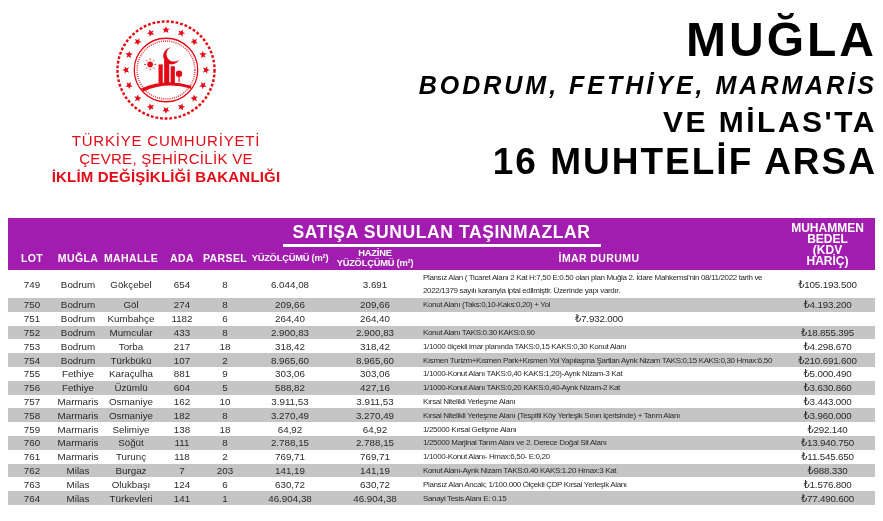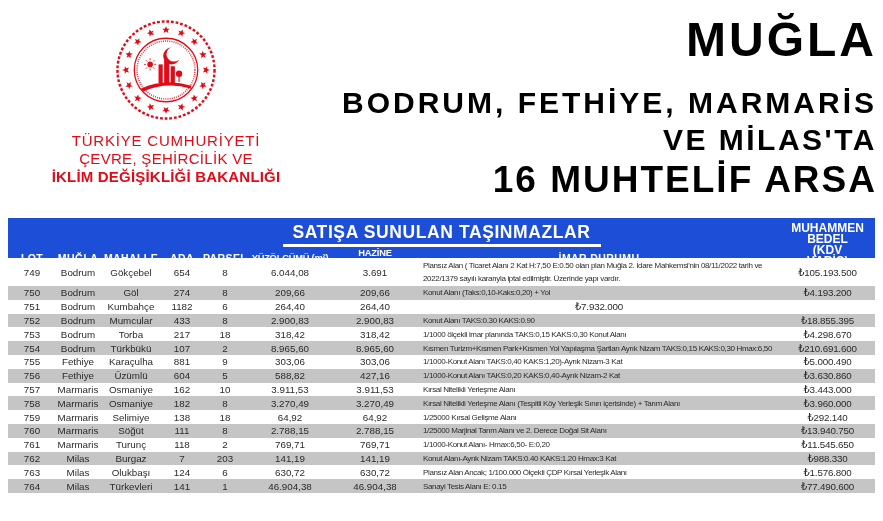--- a/index.html
+++ b/index.html
@@ -9,30 +9,30 @@
   
   #top{position:absolute;left:0;top:0;width:883px;height:218px;}
   #logo-block{position:absolute;left:35px;top:14px;width:262px;text-align:center;}
   #emblem{display:block;margin:0 auto;}
   .ministry-line1{color:#e30a17;font-size:15px;font-weight:400;letter-spacing:.8px;margin-top:6px;}
   .ministry-line2{color:#e30a17;font-size:15px;font-weight:400;letter-spacing:.3px;margin-top:1px;}
   .ministry-line3{color:#e30a17;font-size:15px;font-weight:700;letter-spacing:.2px;margin-top:1px;}
 
   #headline{position:absolute;right:6px;top:14px;text-align:right;color:#000000;}
   .hl-city{font-size:48px;font-weight:700;letter-spacing:3px;line-height:52px;}
-  .hl-line2{font-size:30px;font-weight:700;letter-spacing:3px;line-height:38px;margin-top:18px;}
+  .hl-line2{font-size:25px;font-weight:700;letter-spacing:3px;line-height:38px;margin-top:0;font-style:italic;}
   .hl-line3{font-size:30px;font-weight:700;letter-spacing:2.5px;line-height:36px;}
   .hl-line4{font-size:37px;font-weight:700;letter-spacing:2px;line-height:44px;}
   .hl-count{font-weight:800;}
 
   
   #board{position:absolute;left:8px;top:218px;width:867px;}
   .grid9{display:grid;grid-template-columns:48px 44px 62px 40px 46px 84px 86px 362px 95px;}
 
-  #thead{position:relative;background:#1d4ed8;color:#fff;height:40px;
+  #thead{position:relative;background:#a21caf;color:#fff;height:52px;
          grid-template-rows:26px 28px;}
   #thead-title{position:absolute;left:0;right:0;top:4px;text-align:center;
                font-size:17.5px;font-weight:700;letter-spacing:.6px;}
   #thead-underline{position:absolute;left:50%;margin-left:-159px;top:26px;width:318px;height:3px;background:#fff;}
   .th{grid-row:2;display:flex;align-items:center;justify-content:center;text-align:center;
       font-weight:700;font-size:10.5px;letter-spacing:.4px;}
   .th.small-head{font-size:9.3px;line-height:10.5px;letter-spacing:-.2px;}
   .th-bedel{grid-column:9;grid-row:1/3;display:flex;align-items:center;justify-content:center;
             text-align:center;font-weight:700;font-size:12px;line-height:11px;padding:0 14px;}
 

